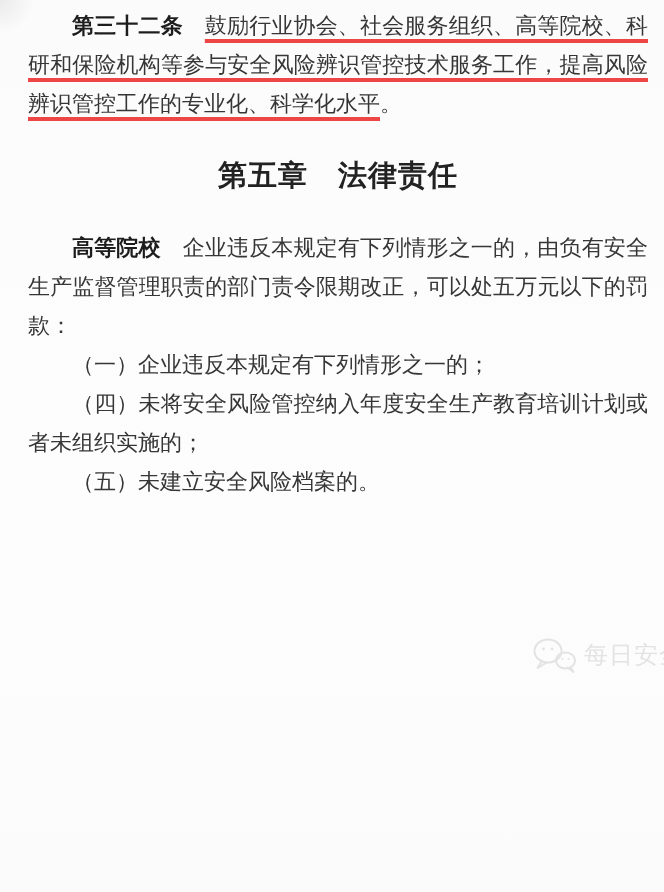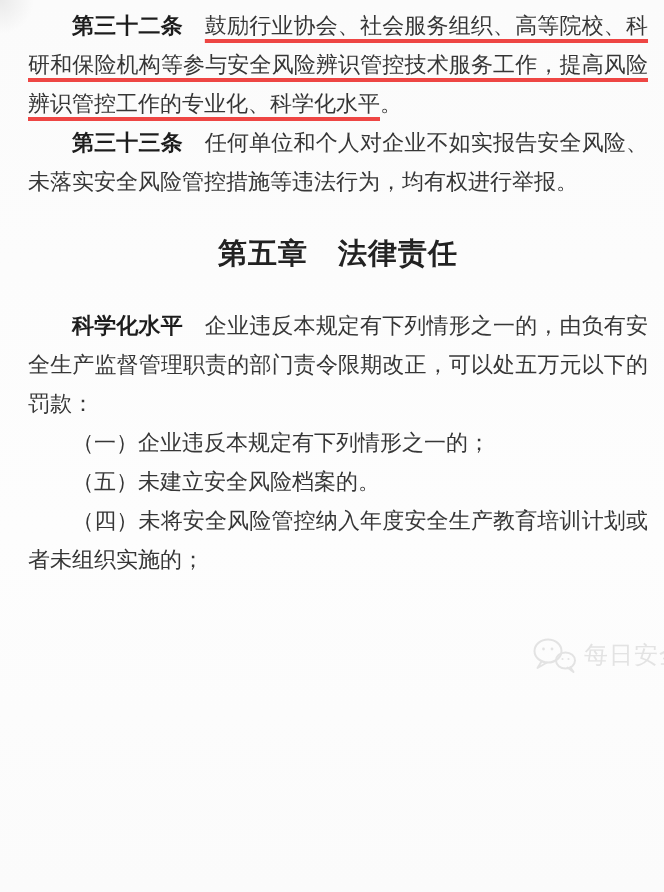--- a/index.html
+++ b/index.html
@@ -98,29 +98,28 @@
 </style>
 </head>
 <body>
 
 <div class="page">
 
   <div class="content">
 
     <p class="para article-32"><span class="article-label">第三十二条</span><span class="red-underline">鼓励行业协会、社会服务组织、高等院校、科研和保险机构等参与安全风险辨识管控技术服务工作，提高风险辨识管控工作的专业化、科学化水平</span><span>。</span></p>
 
-    <p class="para article-33"><span class="article-label">第三十三条</span><span>任何单位和个人对企业不如实报告安全风险、未落实安全风险管控措施等违法行为，均有权进行举报。</span></p>
 
     <h2 class="chapter-heading">第五章　法律责任</h2>
 
-    <p class="para article-34"><span class="article-label">科学化水平</span><span>企业违反本规定有下列情形之一的，由负有安全生产监督管理职责的部门责令限期改正，可以处五万元以下的罚款：</span></p>
+    <p class="para article-34"><span class="article-label">高等院校</span><span>企业违反本规定有下列情形之一的，由负有安全生产监督管理职责的部门责令限期改正，可以处五万元以下的罚款：</span></p>
 
     <p class="item">（一）企业违反本规定有下列情形之一的；</p>
+    <p class="item">（四）未将安全风险管控纳入年度安全生产教育培训计划或者未组织实施的；</p>
     <p class="item">（五）未建立安全风险档案的。</p>
-    <p class="item">（四）未将安全风险管控纳入年度安全生产教育培训计划或者未组织实施的；</p>
 
 
 
   </div>
 
   <div class="watermark">
     <svg class="wechat-icon" width="47" height="38" viewBox="0 0 47 38" fill="none" stroke="#e3e3e3" stroke-width="2" stroke-linecap="round" stroke-linejoin="round">
       <ellipse cx="17" cy="15" rx="13.5" ry="11.5"></ellipse>
       <path d="M10.5 25.5 L6.5 32 L16 26.5"></path>
       <circle cx="12.5" cy="13" r="1.4" fill="#e3e3e3" stroke="none"></circle>

